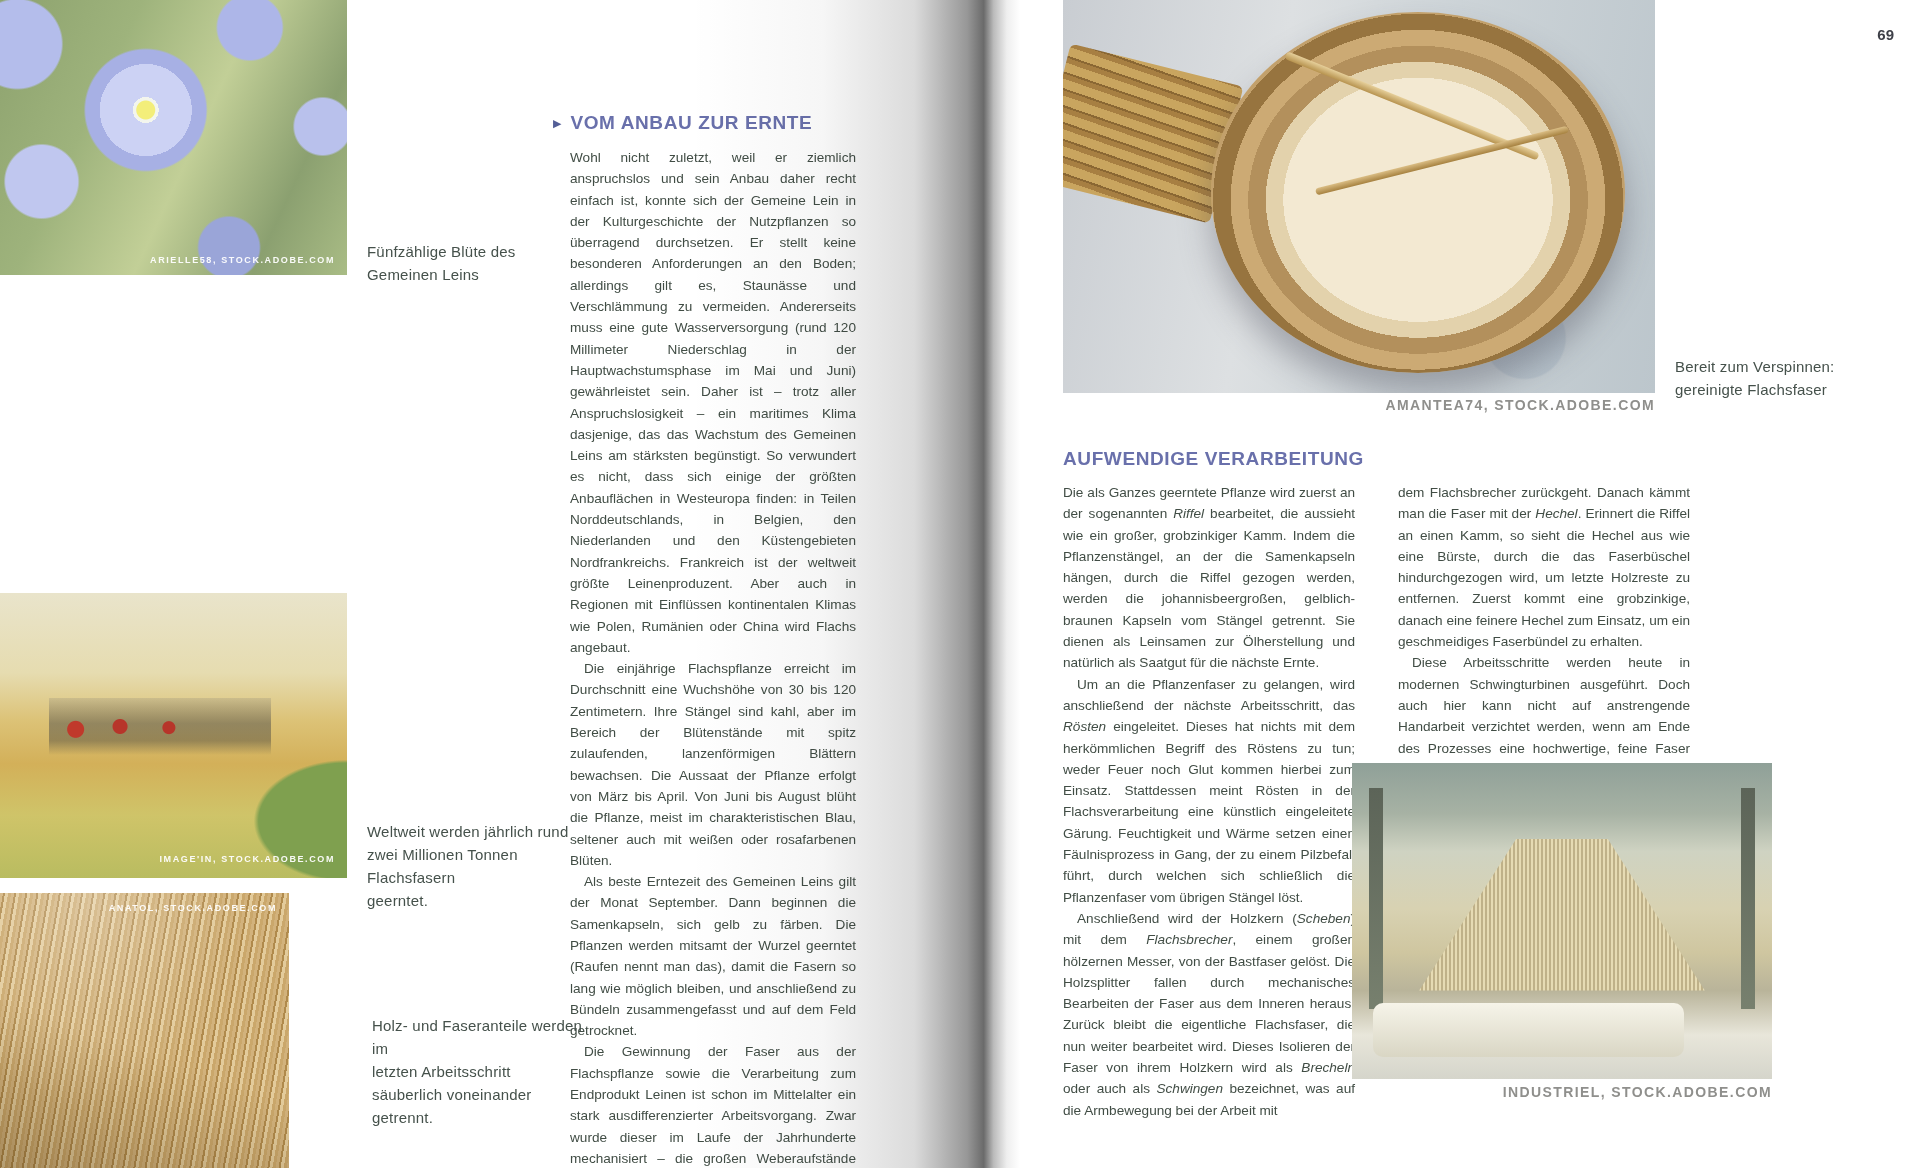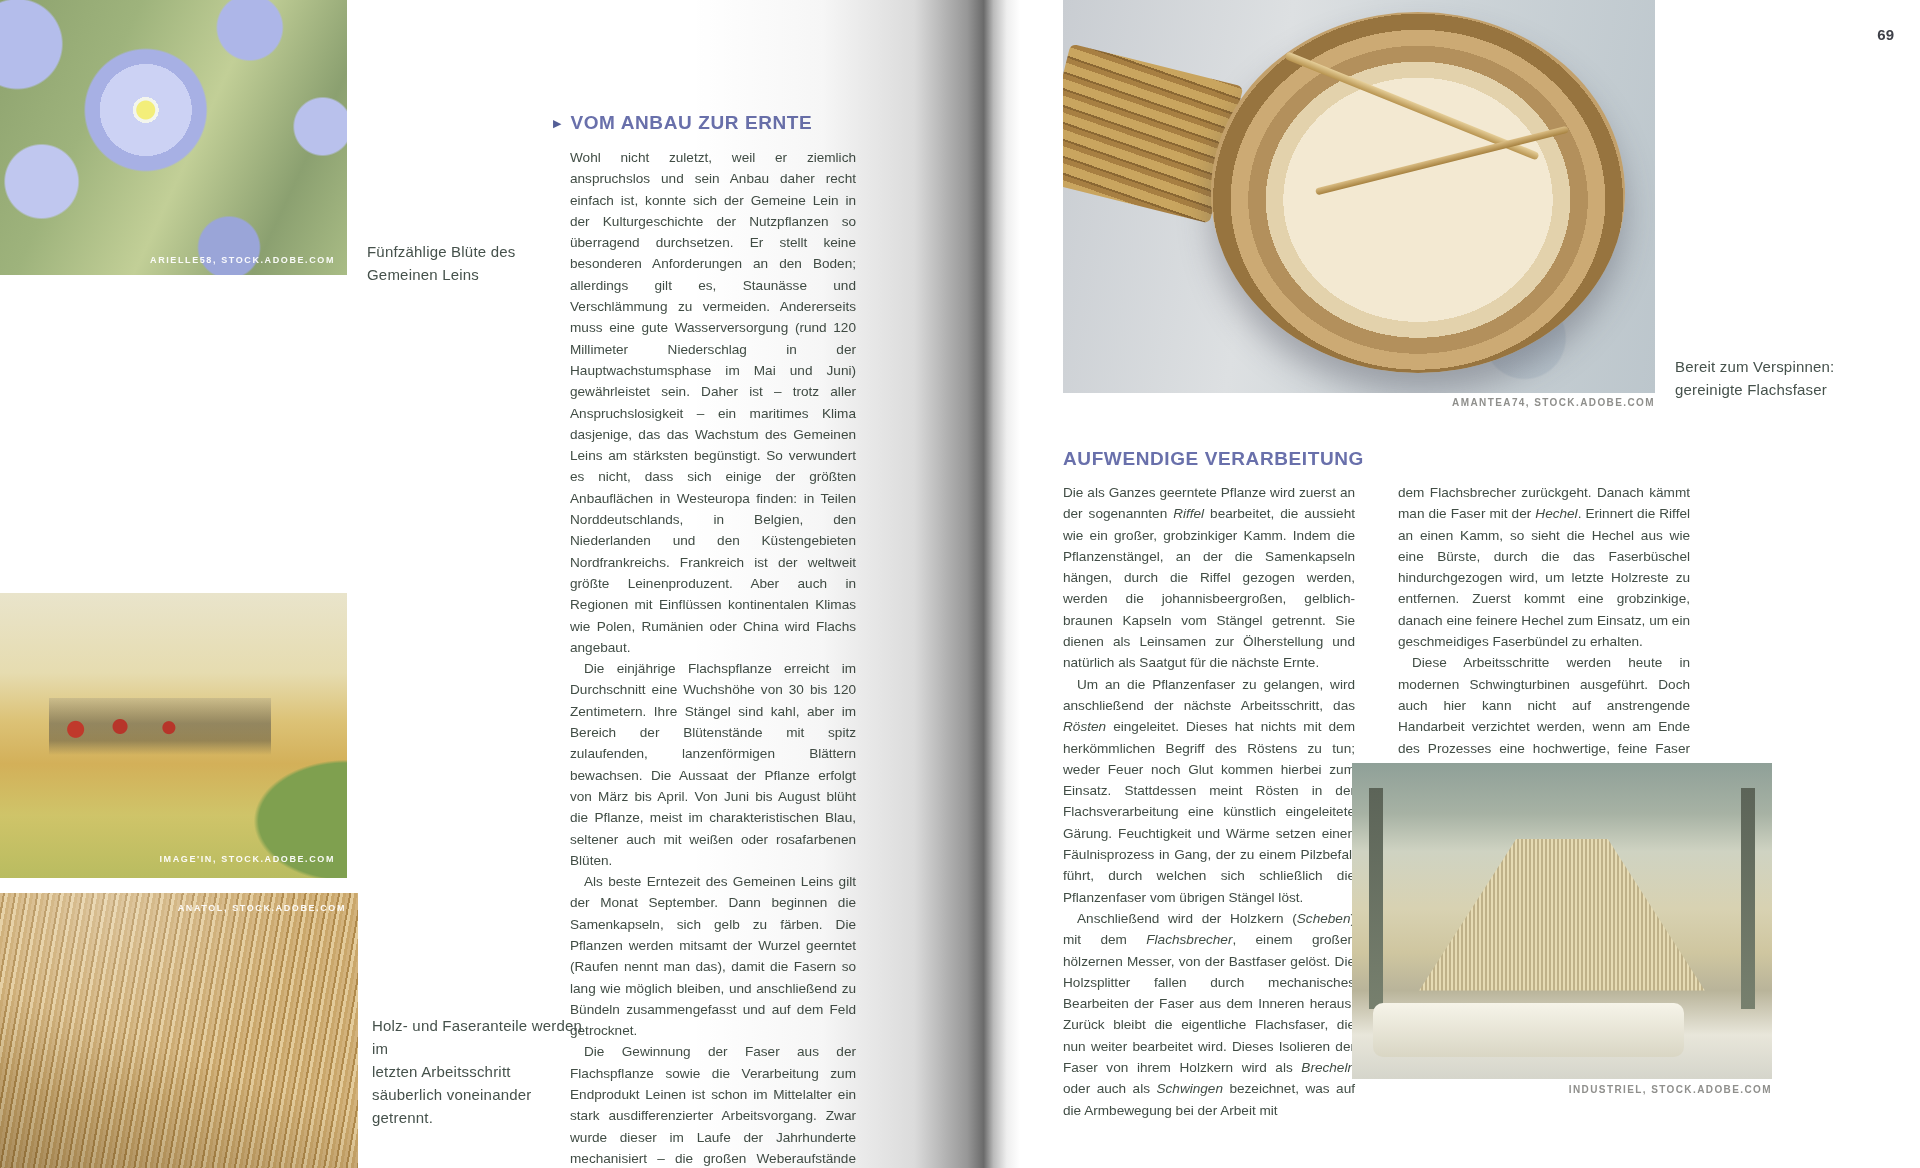--- a/index.html
+++ b/index.html
@@ -29,21 +29,21 @@
   .photo-harvest{left:0;top:593px;width:347px;height:285px;
     background:
       radial-gradient(ellipse at 100% 80%, #7fa04f 0 18%, rgba(0,0,0,0) 19%),
       linear-gradient(to bottom, #e9e4cb 0%, #e6dcb0 28%, #dcc276 45%, #d3b059 60%, #cfc469 78%, #b9bc60 100%); text-align: center;}
   .machine-shape{position:absolute;left:14%;top:37%;width:64%;height:20%;
     background:
       radial-gradient(circle at 12% 55%, #c0392b 0 8px, rgba(0,0,0,0) 9px),
       radial-gradient(circle at 32% 50%, #b7352a 0 7px, rgba(0,0,0,0) 8px),
       radial-gradient(circle at 54% 52%, #b7352a 0 6px, rgba(0,0,0,0) 7px),
       linear-gradient(to bottom, rgba(140,135,120,.25), rgba(88,86,78,.55) 45%, rgba(70,68,60,.45) 75%, rgba(0,0,0,0));}
-  .photo-fibers{left:0;top:893px;width:358px;height:275px;
+  .photo-fibers{left:0;top:893px;width:289px;height:275px;
     background:
       radial-gradient(ellipse at 30% 0%, rgba(255,255,255,.28), rgba(0,0,0,0) 55%),
       linear-gradient(200deg, rgba(0,0,0,0) 55%, rgba(60,40,10,.28) 100%),
       repeating-linear-gradient(100deg, #d2b27c 0 3px, #b08a4c 3px 5px, #e3cb9b 5px 8px, #caa76b 8px 11px);}
   .photo-basket{left:1063px;top:0;width:592px;height:393px;
     background:
       radial-gradient(circle at 78% 86%, rgba(140,160,180,.25) 0 40px, rgba(0,0,0,0) 42px),
       linear-gradient(100deg, #c9cdd2 0%, #dde0e2 35%, #cdd4d8 60%, #bcc6cc 100%);}
   .tool-board{position:absolute;left:-2%;top:16%;width:30%;height:36%;transform:rotate(14deg);
     border-radius:6px;
@@ -58,21 +58,21 @@
   .warp-shape{position:absolute;left:16%;top:24%;width:68%;height:48%;
     clip-path:polygon(34% 0, 66% 0, 100% 100%, 0 100%);
     background:repeating-linear-gradient(90deg, #e6dbb4 0 2px, #bfb189 2px 4px);}
   .fabric-shape{position:absolute;left:5%;bottom:7%;width:74%;height:17%;border-radius:10px;
     background:linear-gradient(to bottom,#f6f4e9,#d9d6c4);}
   .loom-frame-l{position:absolute;left:4%;top:8%;width:3.5%;height:70%;background:linear-gradient(#5c6458,#77806e);}
   .loom-frame-r{position:absolute;right:4%;top:8%;width:3.5%;height:70%;background:linear-gradient(#5c6458,#77806e);}
 
   
   .credit{position:absolute;font-size:9px;font-weight:bold;letter-spacing:1.6px;color:#fff;opacity:.95;white-space:nowrap;}
-  .credit-out{position:absolute;font-size:10px;font-weight:bold;letter-spacing:1.4px;color:#8f8f8c;white-space:nowrap;}
+  .credit-out{position:absolute;font-size:14px;font-weight:bold;letter-spacing:1.4px;color:#8f8f8c;white-space:nowrap;}
   .cap{position:absolute;font-size:15px;line-height:23px;color:#45514b;white-space:pre-line;letter-spacing:.2px;}
   .headrow{position:absolute;display:flex;align-items:center;gap:9px;}
   .tri{color:#535e97;font-size:11px;line-height:1;}
   h2.head{margin:0;font-size:19px;font-weight:bold;letter-spacing:.6px;color:#6970ab;}
   .colbody{position:absolute;text-align:justify;font-size:13.6px;line-height:21.3px;color:#414d45;}
   .colbody p{margin:0;}
   .colbody p.ind{text-indent:14px;}
   .colbody em{font-style:italic;}
   .fwd{color:#6970ab;font-size:11px;}
   .pagenum{position:absolute;top:26px;right:26px;font-size:15px;font-weight:bold;color:#3e4048;}
@@ -93,20 +93,23 @@
     <div class="machine-shape"></div>
     <span class="credit" style="right:12px;bottom:14px;">IMAGE'IN, STOCK.ADOBE.COM</span>
   </div>
 
   <div class="photo photo-fibers">
     <span class="credit" style="right:12px;top:10px;">ANATOL, STOCK.ADOBE.COM</span>
   </div>
 
   <div class="cap" style="left:367px;top:240px;width:215px;">Fünfzählige Blüte des
 Gemeinen Leins</div>
+  <div class="cap" style="left:367px;top:820px;width:220px;">Weltweit werden jährlich rund
+zwei Millionen Tonnen Flachsfasern
+geerntet.</div>
   <div class="cap" style="left:372px;top:1014px;width:220px;">Holz- und Faseranteile werden im
 letzten Arbeitsschritt
 säuberlich voneinander getrennt.</div>
 
   <div class="headrow" style="left:553px;top:112px;">
     <span class="tri">▶</span>
     <h2 class="head">VOM ANBAU ZUR ERNTE</h2>
   </div>
 
   <div class="colbody" style="left:570px;top:147px;width:286px;">

